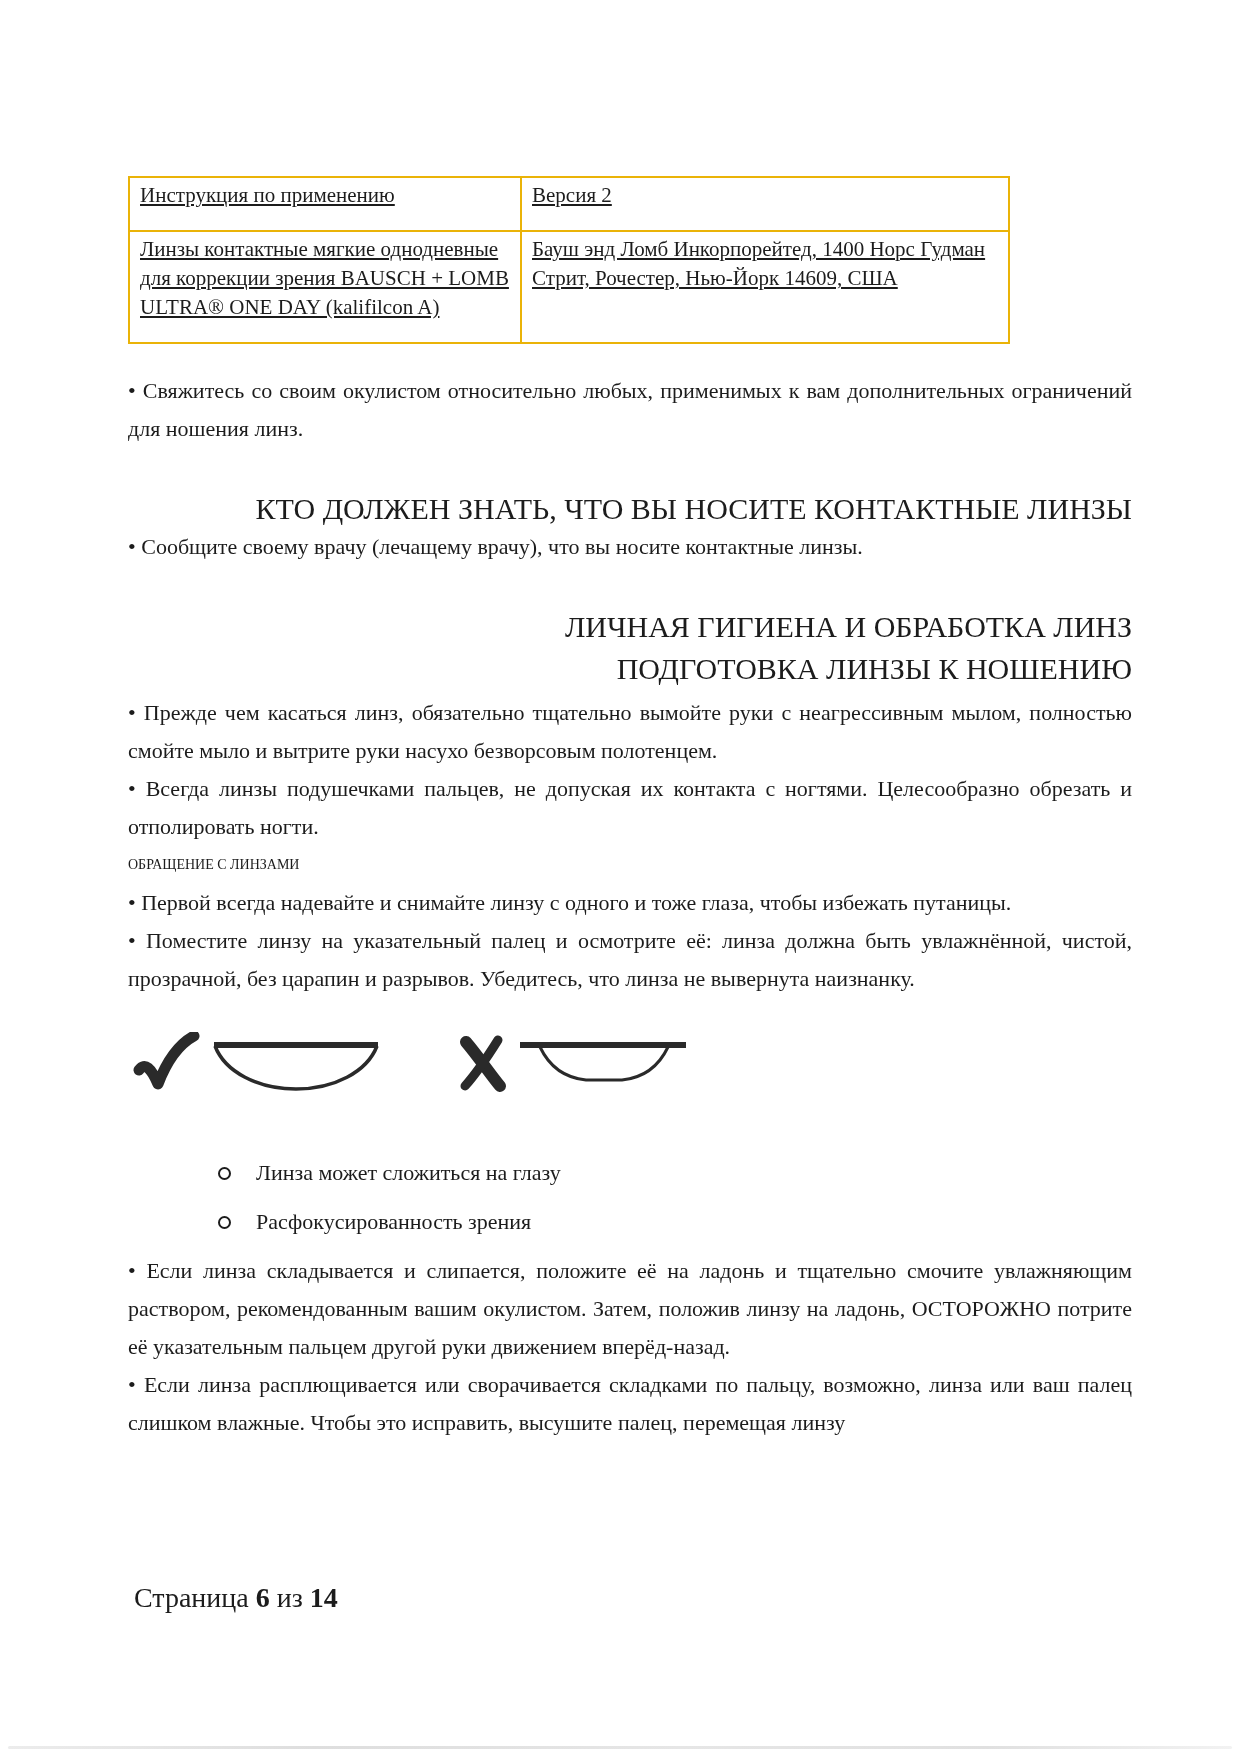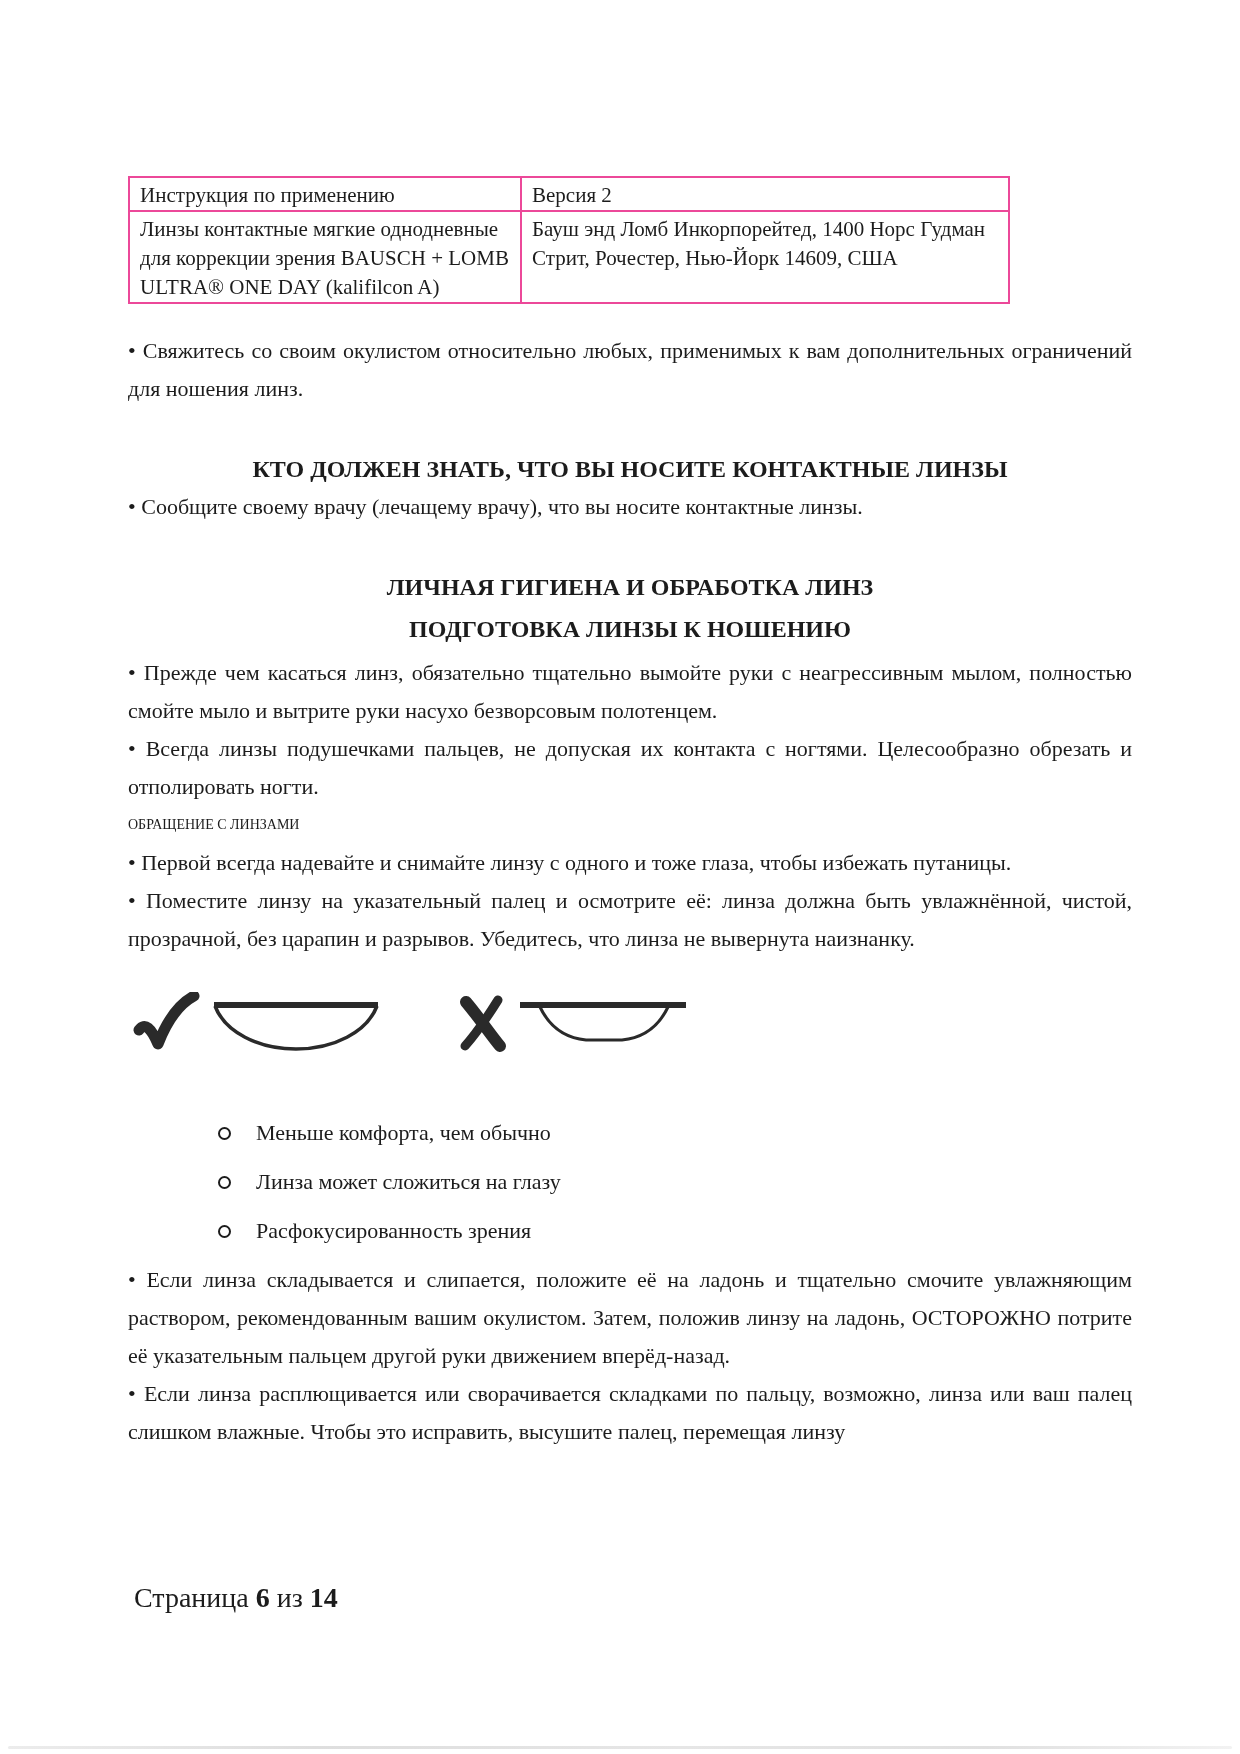--- a/index.html
+++ b/index.html
@@ -19,41 +19,42 @@
     width:1004px;
   }
   
   table.doc-table{
     border-collapse:collapse;
     width:880px;
     table-layout:fixed;
     font-size:21px;
   }
   table.doc-table td{
-    border:2px solid #ec4899;
-    padding:3px 10px 0 10px;
+    border:2px solid #eab308;
+    padding:3px 10px 20px 10px;
     vertical-align:top;
     line-height:29px;
+    text-decoration:underline;
   }
   table.doc-table col.c1{width:392px;}
   table.doc-table col.c2{width:488px;}
   
   .para{
     margin:0;
     font-size:22px;
     line-height:38px;
     text-align:justify;
   }
   .bullet::before{content:"\2022\00a0";}
   .h-bold{
     margin:0;
-    font-size:24px;
-    font-weight:bold;
-    line-height:38px;
-    text-align:center;
+    font-size:30px;
+    font-weight:normal;
+    line-height:38px;
+    text-align:right;
   }
   .h-plain{
     margin:0;
     font-size:14px;
     font-weight:normal;
     line-height:38px;
     text-align:left;
   }
   .gap-intro{margin-top:28px;}
   .gap-section{margin-top:42px;}
@@ -171,24 +172,20 @@
           <line x1="2" y1="7" x2="168" y2="7" stroke="#2a2a2a" stroke-width="6"></line>
           <path d="M22 9 C32 30 48 40 68 42 L104 42 C124 40 140 30 150 9" fill="none" stroke="#2a2a2a" stroke-width="3"></path>
         </svg>
       </span>
     </div>
 
 
     <div class="signs-block">
       <div class="sign-item">
         <span class="ring"></span>
-        <span>Меньше комфорта, чем обычно</span>
-      </div>
-      <div class="sign-item">
-        <span class="ring"></span>
         <span>Линза может сложиться на глазу</span>
       </div>
       <div class="sign-item">
         <span class="ring"></span>
         <span>Расфокусированность зрения</span>
       </div>
     </div>
 
     <p class="para bullet">Если линза складывается и слипается, положите её на ладонь и тщательно смочите увлажняющим раствором, рекомендованным вашим окулистом. Затем, положив линзу на ладонь, ОСТОРОЖНО потрите её указательным пальцем другой руки движением вперёд-назад.</p>
     <p class="para bullet">Если линза расплющивается или сворачивается складками по пальцу, возможно, линза или ваш палец слишком влажные. Чтобы это исправить, высушите палец, перемещая линзу</p>

